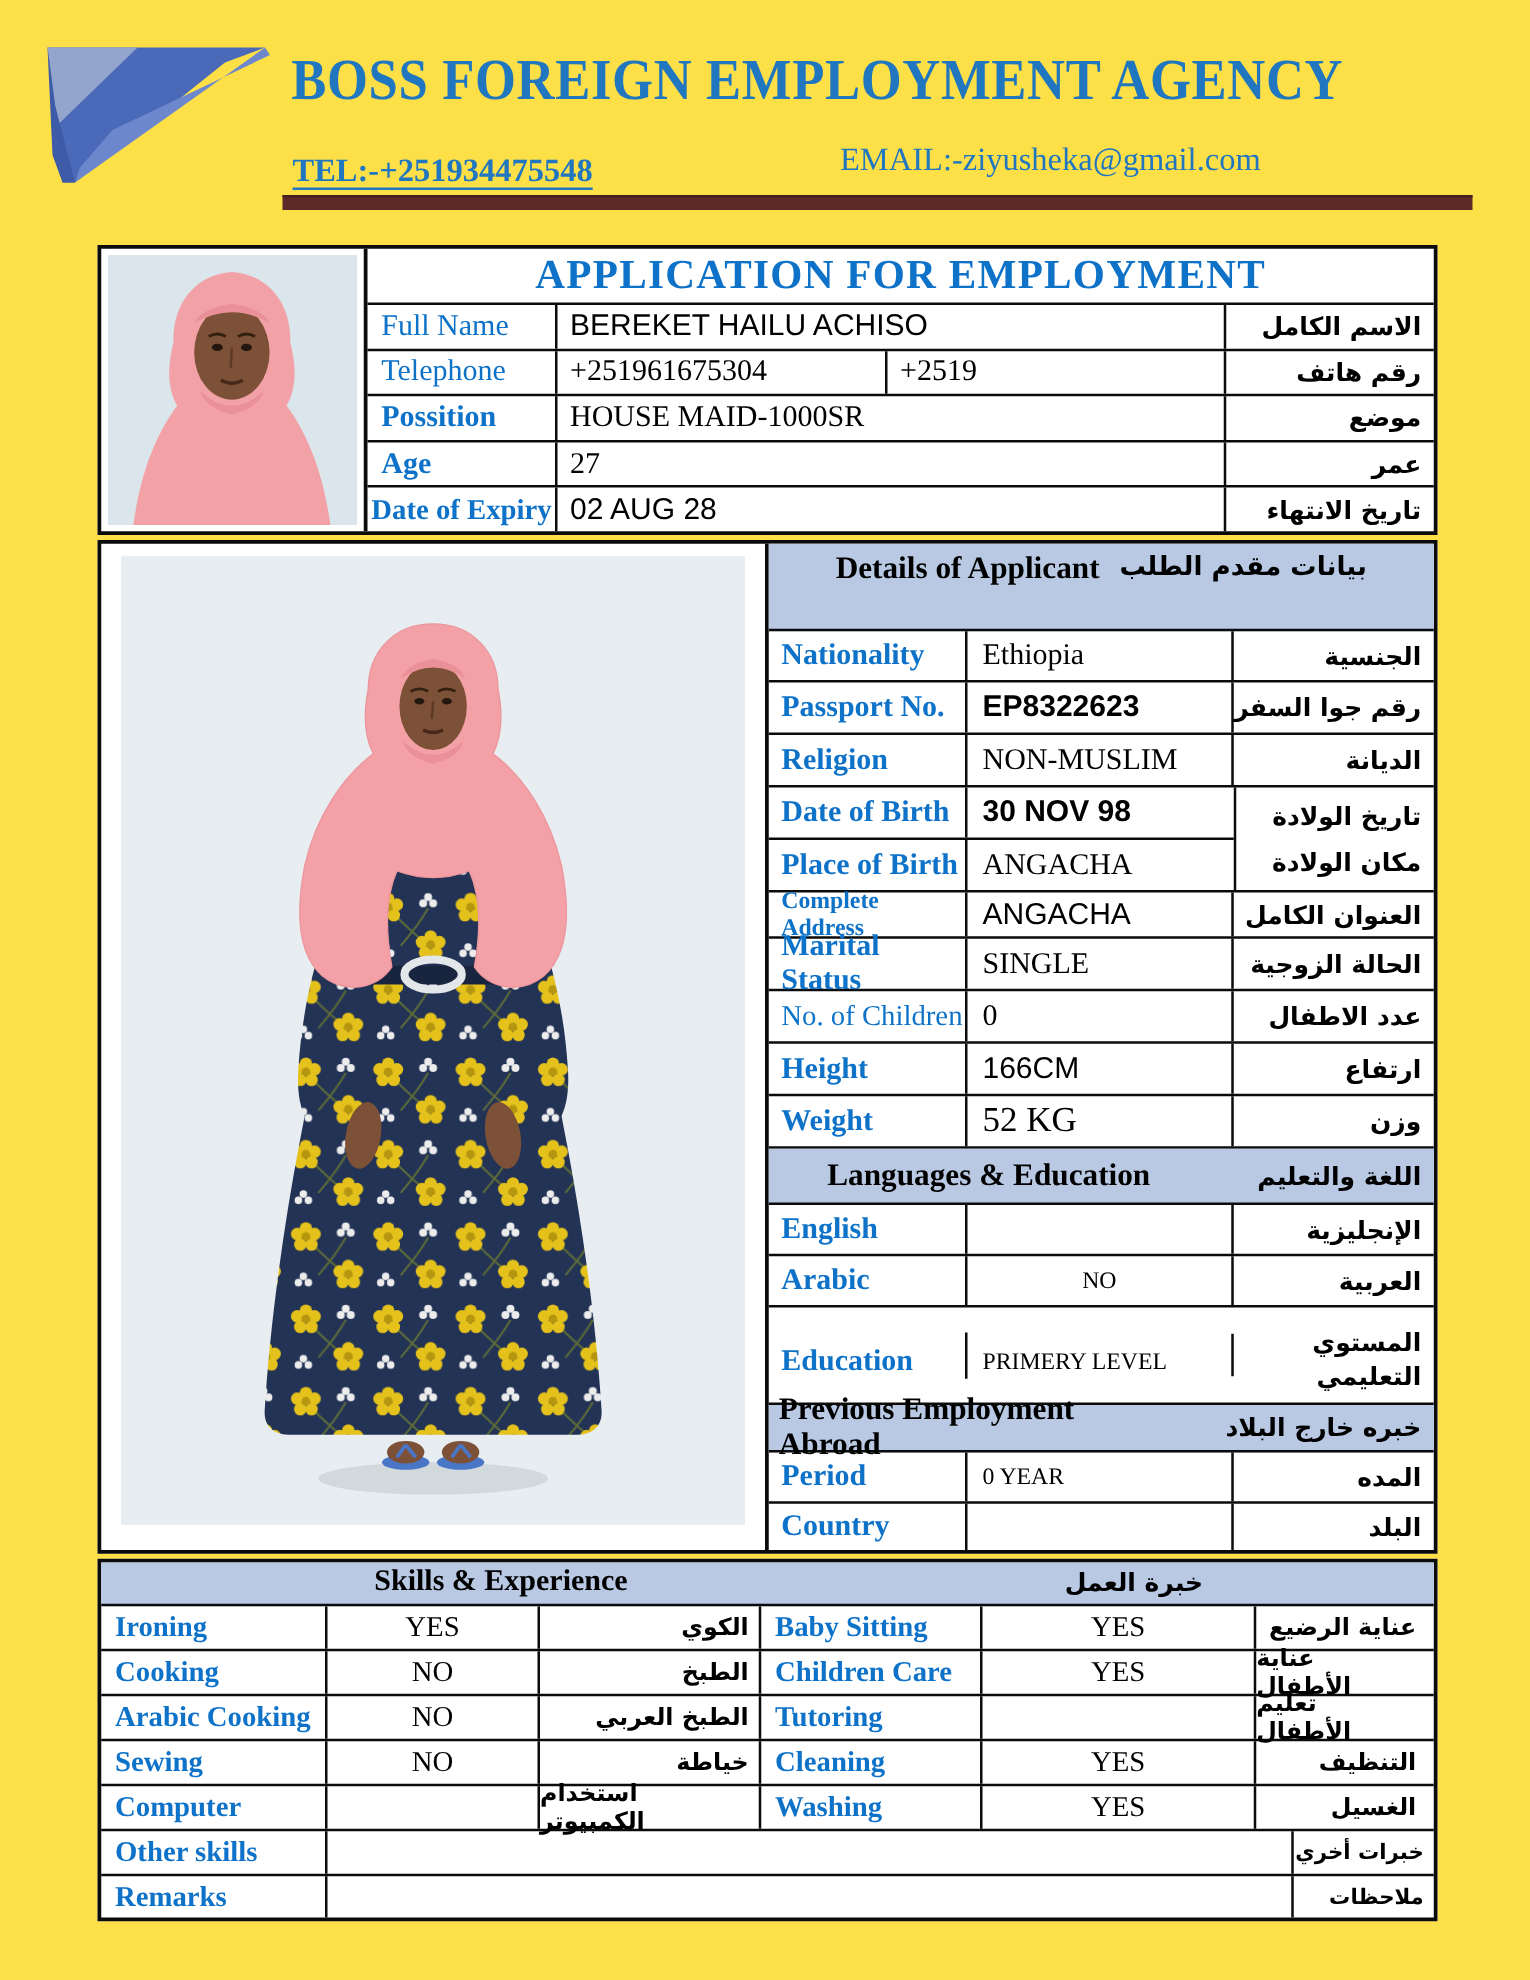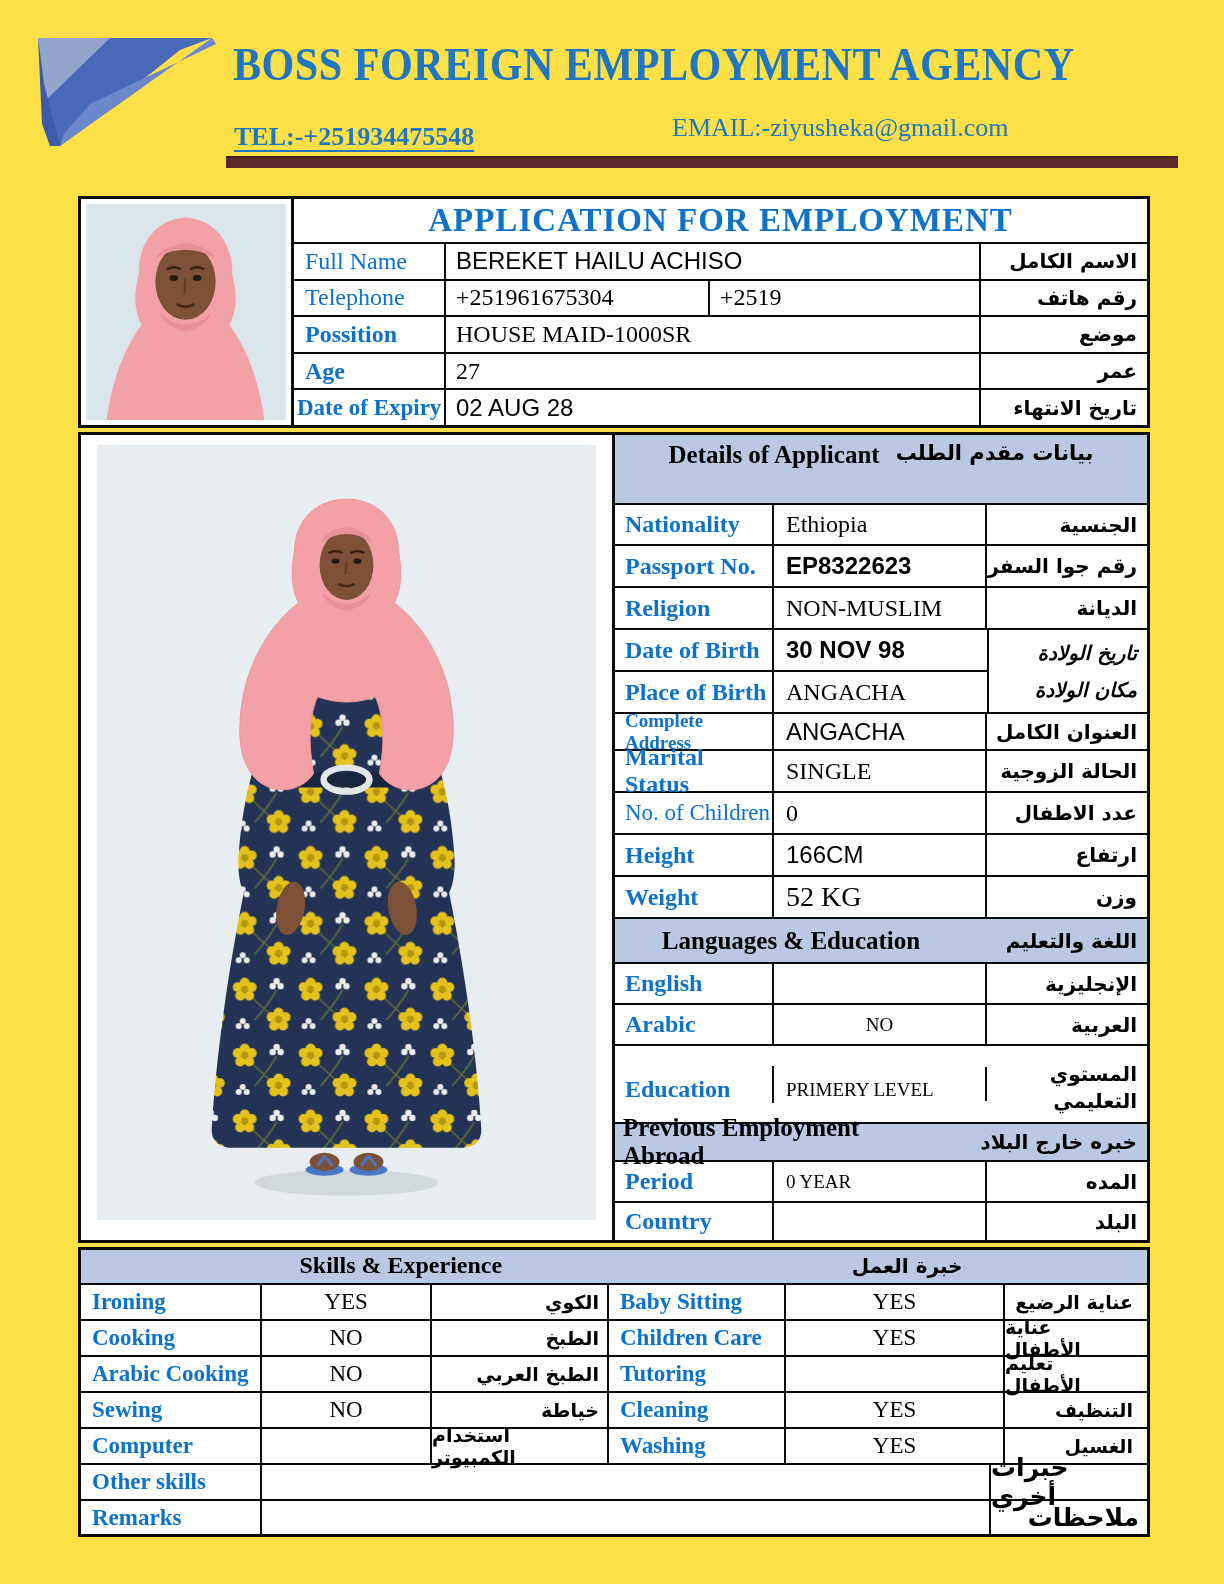--- a/index.html
+++ b/index.html
@@ -61,21 +61,21 @@
   .dVal.center{justify-content:center;padding-left:0;}
   .dAr{flex:1;display:flex;align-items:center;justify-content:flex-end;padding-right:10px;font-size:20px;box-sizing:border-box;}
   .dAr.wrap{display:block;text-align:right;padding-top:8px;padding-left:56px;line-height:1.35;}
   .h37{height:37px;}.h41{height:41px;}.h42{height:42px;}.h78{height:78px;align-items:center;}.h84{height:84px;}
   .dGrow{flex:1;border-bottom:none;}
   .dMergedLeft{width:374px;border-right:2px solid #0b0b0b;display:flex;flex-direction:column;box-sizing:border-box;}
   .dmRow{flex:1;display:flex;border-bottom:2px solid #0b0b0b;box-sizing:border-box;}
   .dmRow:last-child{border-bottom:none;}
   .dmRow .dVal{flex:1;border-right:none;}
   .dmAr{flex:1;display:flex;flex-direction:column;justify-content:space-around;align-items:flex-end;
-        padding:4px 10px;font-size:20px;box-sizing:border-box;font-style:italic;}
+        padding:4px 10px;font-size:20px;box-sizing:border-box;}
   .lBand{height:45px;border-bottom:2px solid #0b0b0b;box-sizing:border-box;display:flex;align-items:center;font-weight:bold;}
   .lBand .en{flex:1;text-align:center;font-size:25px;}
   .lBand .ar{width:180px;text-align:right;padding-right:10px;font-size:20px;box-sizing:border-box;}
   .pBand{height:38px;border-bottom:2px solid #0b0b0b;box-sizing:border-box;display:flex;align-items:center;font-weight:bold;}
   .pBand .en{flex:1;text-align:left;padding-left:8px;font-size:25px;}
   .pBand .ar{width:210px;text-align:right;padding-right:10px;font-size:20px;box-sizing:border-box;}
 
   
   .secC{left:78px;top:1247px;width:1072px;height:290px;border:3px solid #0b0b0b;display:flex;flex-direction:column;box-sizing:border-box;background:#fff;}
   .cBand{height:35px;border-bottom:2px solid #0b0b0b;box-sizing:border-box;position:relative;font-weight:bold;}
@@ -84,21 +84,21 @@
   .cRow{height:36px;display:flex;border-bottom:2px solid #0b0b0b;box-sizing:border-box;}
   .cRow.grow{flex:1;border-bottom:none;}
   .c1,.c4{width:181px;border-right:2px solid #0b0b0b;display:flex;align-items:center;padding-left:11px;
           font-size:23px;font-weight:bold;color:#0d72c8;box-sizing:border-box;}
   .c4{width:177px;}
   .c2{width:170px;border-right:2px solid #0b0b0b;display:flex;align-items:center;justify-content:center;font-size:23px;box-sizing:border-box;}
   .c5{width:219px;border-right:2px solid #0b0b0b;display:flex;align-items:center;justify-content:center;font-size:23px;box-sizing:border-box;}
   .c3{width:177px;border-right:2px solid #0b0b0b;display:flex;align-items:center;justify-content:flex-end;padding-right:8px;font-size:19px;box-sizing:border-box;}
   .c6{flex:1;display:flex;align-items:center;justify-content:flex-end;padding-right:14px;font-size:19px;box-sizing:border-box;}
   .cMerge{flex:1;border-right:2px solid #0b0b0b;box-sizing:border-box;}
-  .c6f{width:156px;display:flex;align-items:center;justify-content:flex-end;padding-right:8px;font-size:25px;box-sizing:border-box;}
+  .c6f{width:112px;display:flex;align-items:center;justify-content:flex-end;padding-right:8px;font-size:17px;box-sizing:border-box;}
 </style>
 </head>
 <body>
 
 <div class="page">
 
   <div class="abs logo">
     <svg viewBox="0 0 190 118">
       <polygon points="8,4 182,4 150,16 30,112 20,112" fill="#4a69b8"></polygon>
       <polygon points="8,4 80,4 16,66" fill="#93a4cd"></polygon>

